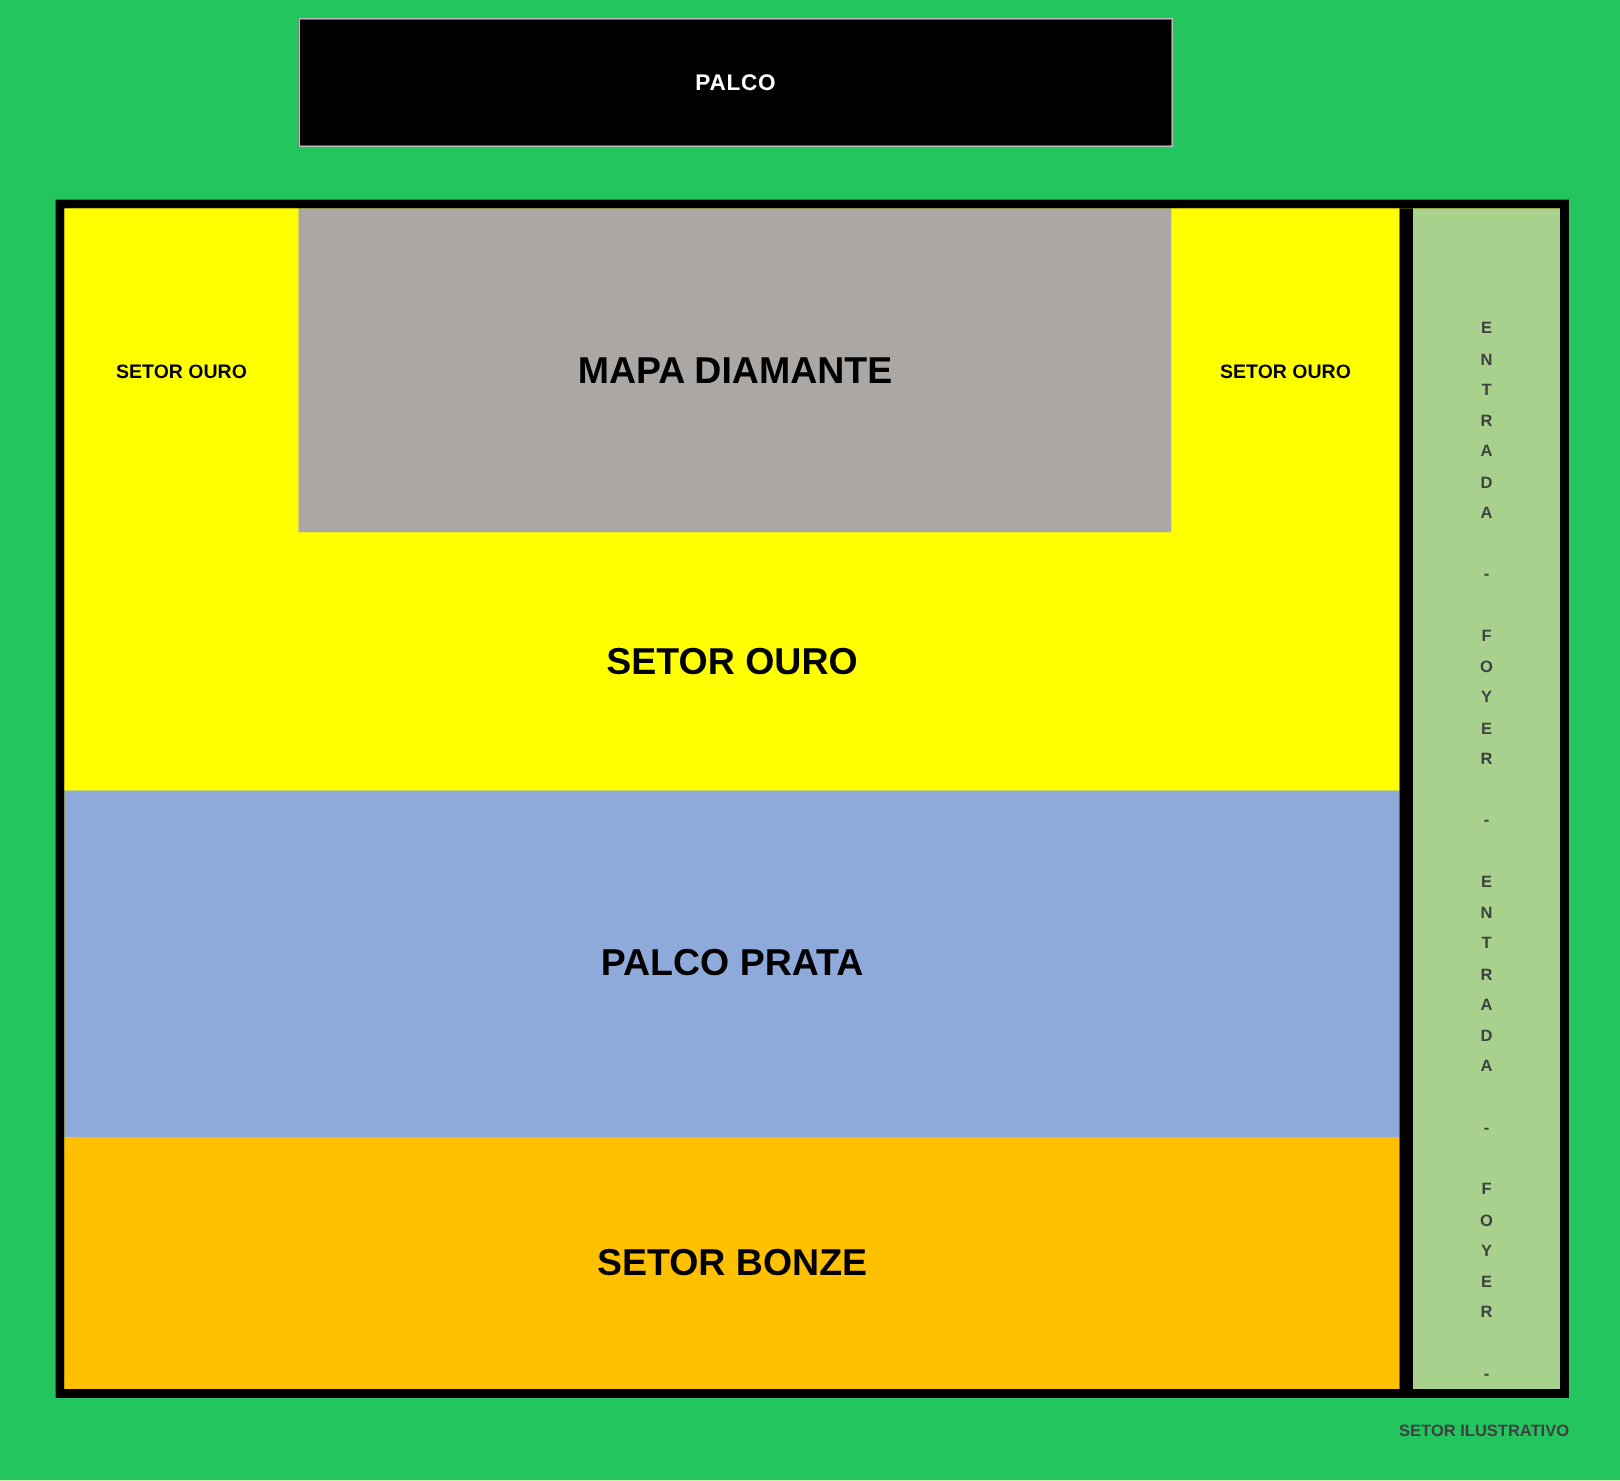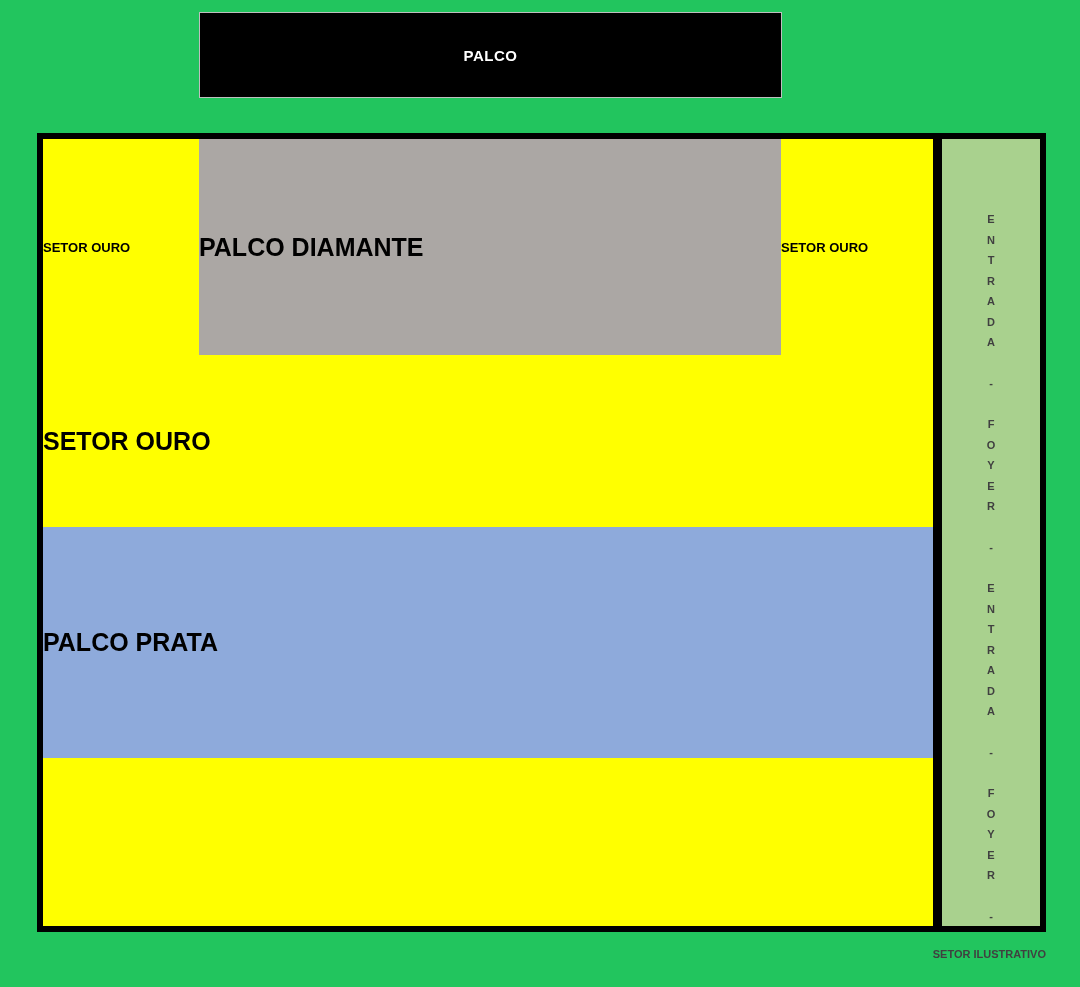--- a/index.html
+++ b/index.html
@@ -49,20 +49,21 @@
   }
   .map-inner {
     position: relative;
     width: 997px;
     height: 787px;
   }
   .sector {
     position: absolute;
     display: flex;
     align-items: center;
+    justify-content: center;
     box-sizing: border-box;
   }
   .sector-label-big {
     font-size: 25px;
     font-weight: bold;
     color: #000000;
     white-space: nowrap;
   }
   .sector-label-small {
     font-size: 13px;
@@ -124,35 +125,38 @@
   </div>
 
   <div class="map-frame">
     <div class="map-inner">
 
       <div class="sector ouro-col-left">
         <span class="sector-label-small">SETOR OURO</span>
       </div>
 
       <div class="sector diamante">
-        <span class="sector-label-big">PALCO DIAMANTE</span>
+        <span class="sector-label-big">MAPA DIAMANTE</span>
       </div>
 
       <div class="sector ouro-col-right">
         <span class="sector-label-small">SETOR OURO</span>
       </div>
 
       <div class="sector ouro-band">
         <span class="sector-label-big">SETOR OURO</span>
       </div>
 
       <div class="sector prata-band">
         <span class="sector-label-big">PALCO PRATA</span>
       </div>
 
+      <div class="sector bronze-band">
+        <span class="sector-label-big">SETOR BONZE</span>
+      </div>
 
       <div class="strip-divider"></div>
 
       <div class="entrance-strip">
         <div>
             <div class="vchar">E</div>
             <div class="vchar">N</div>
             <div class="vchar">T</div>
             <div class="vchar">R</div>
             <div class="vchar">A</div>

